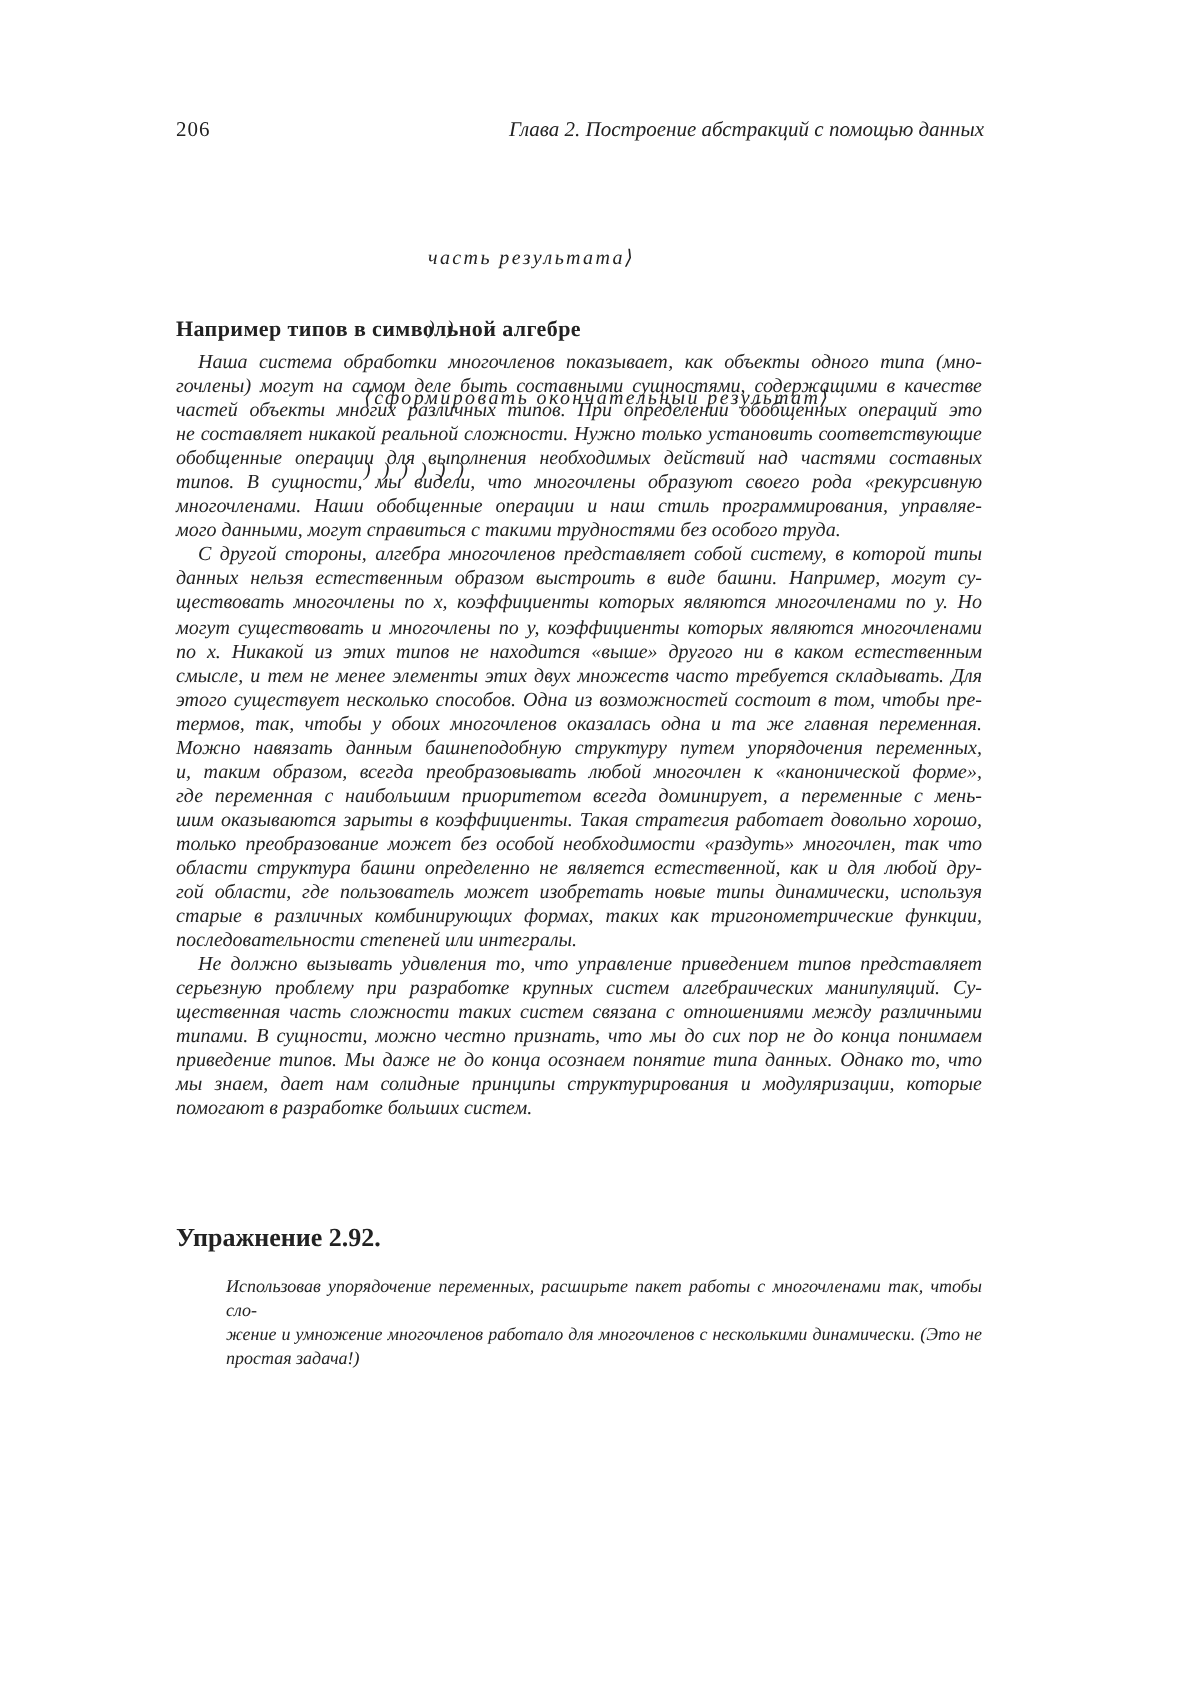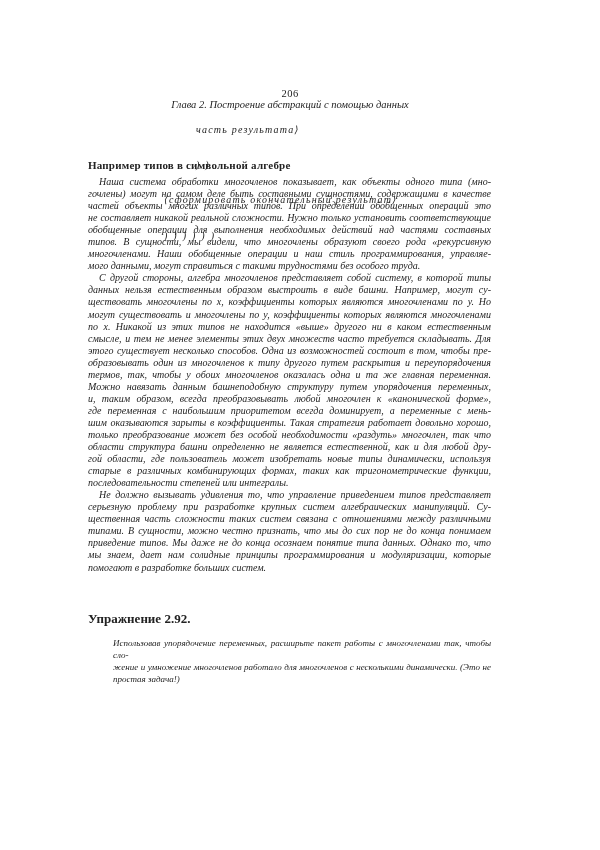--- a/index.html
+++ b/index.html
@@ -7,35 +7,34 @@
     position: relative;
     width: 600px;
     height: 850px;
     background: #ffffff;
     color: #222222;
     font-family: "Liberation Serif", "DejaVu Serif", serif;
     overflow: hidden;
   }
   .running-header {
     position: absolute;
-    top: 88px;
+    top: 60px;
     left: 88px;
     width: 404px;
     display: flex;
     justify-content: space-between;
-    align-items: center;
+    align-items: flex-end;
     font-size: 10.5px;
-    flex-direction: column;
   }
   .page-number { font-style: normal; letter-spacing: 0.5px; }
   .chapter-title { font-style: italic; }
   .code-block {
     position: absolute;
     top: 100px;
-    left: 164px;
+    left: 182px;
     font-style: italic;
     font-size: 10px;
     line-height: 11.8px;
     letter-spacing: 1.2px;
     white-space: pre;
   }
   .code-line.indented { margin-left: 32px; }
   .code-line.parens { letter-spacing: 6px; }
   .section-heading {
     position: absolute;
@@ -111,39 +110,38 @@
         <div class="line">мого данными, могут справиться с такими трудностями без особого труда.</div>
       </div>
     <div class="para indent">
         <div class="line">С другой стороны, алгебра многочленов представляет собой систему, в которой типы</div>
         <div class="line">данных нельзя естественным образом выстроить в виде башни. Например, могут су-</div>
         <div class="line">ществовать многочлены по x, коэффициенты которых являются многочленами по y. Но</div>
         <div class="line">могут существовать и многочлены по y, коэффициенты которых являются многочленами</div>
         <div class="line">по x. Никакой из этих типов не находится «выше» другого ни в каком естественным</div>
         <div class="line">смысле, и тем не менее элементы этих двух множеств часто требуется складывать. Для</div>
         <div class="line">этого существует несколько способов. Одна из возможностей состоит в том, чтобы пре-</div>
-        <div class="line">образовывать один из многочленов к типу другого путем раскрытия и переупорядочения</div>
         <div class="line">термов, так, чтобы у обоих многочленов оказалась одна и та же главная переменная.</div>
         <div class="line">Можно навязать данным башнеподобную структуру путем упорядочения переменных,</div>
         <div class="line">и, таким образом, всегда преобразовывать любой многочлен к «канонической форме»,</div>
         <div class="line">где переменная с наибольшим приоритетом всегда доминирует, а переменные с мень-</div>
         <div class="line">шим оказываются зарыты в коэффициенты. Такая стратегия работает довольно хорошо,</div>
         <div class="line">только преобразование может без особой необходимости «раздуть» многочлен, так что</div>
         <div class="line">области структура башни определенно не является естественной, как и для любой дру-</div>
         <div class="line">гой области, где пользователь может изобретать новые типы динамически, используя</div>
         <div class="line">старые в различных комбинирующих формах, таких как тригонометрические функции,</div>
         <div class="line">последовательности степеней или интегралы.</div>
       </div>
     <div class="para indent">
         <div class="line">Не должно вызывать удивления то, что управление приведением типов представляет</div>
         <div class="line">серьезную проблему при разработке крупных систем алгебраических манипуляций. Су-</div>
         <div class="line">щественная часть сложности таких систем связана с отношениями между различными</div>
         <div class="line">типами. В сущности, можно честно признать, что мы до сих пор не до конца понимаем</div>
         <div class="line">приведение типов. Мы даже не до конца осознаем понятие типа данных. Однако то, что</div>
-        <div class="line">мы знаем, дает нам солидные принципы программирования и модуляризации, которые</div>
+        <div class="line">мы знаем, дает нам солидные принципы структурирования и модуляризации, которые</div>
         <div class="line">помогают в разработке больших систем.</div>
       </div>
   </div>
 
   <div class="exercise">
     <div class="exercise-heading">Упражнение 2.92.</div>
     <div class="exercise-text para">
         <div class="line">Использовав упорядочение переменных, расширьте пакет работы с многочленами так, чтобы сло-</div>
         <div class="line">жение и умножение многочленов работало для многочленов с несколькими динамически. (Это не</div>
         <div class="line">простая задача!)</div>

